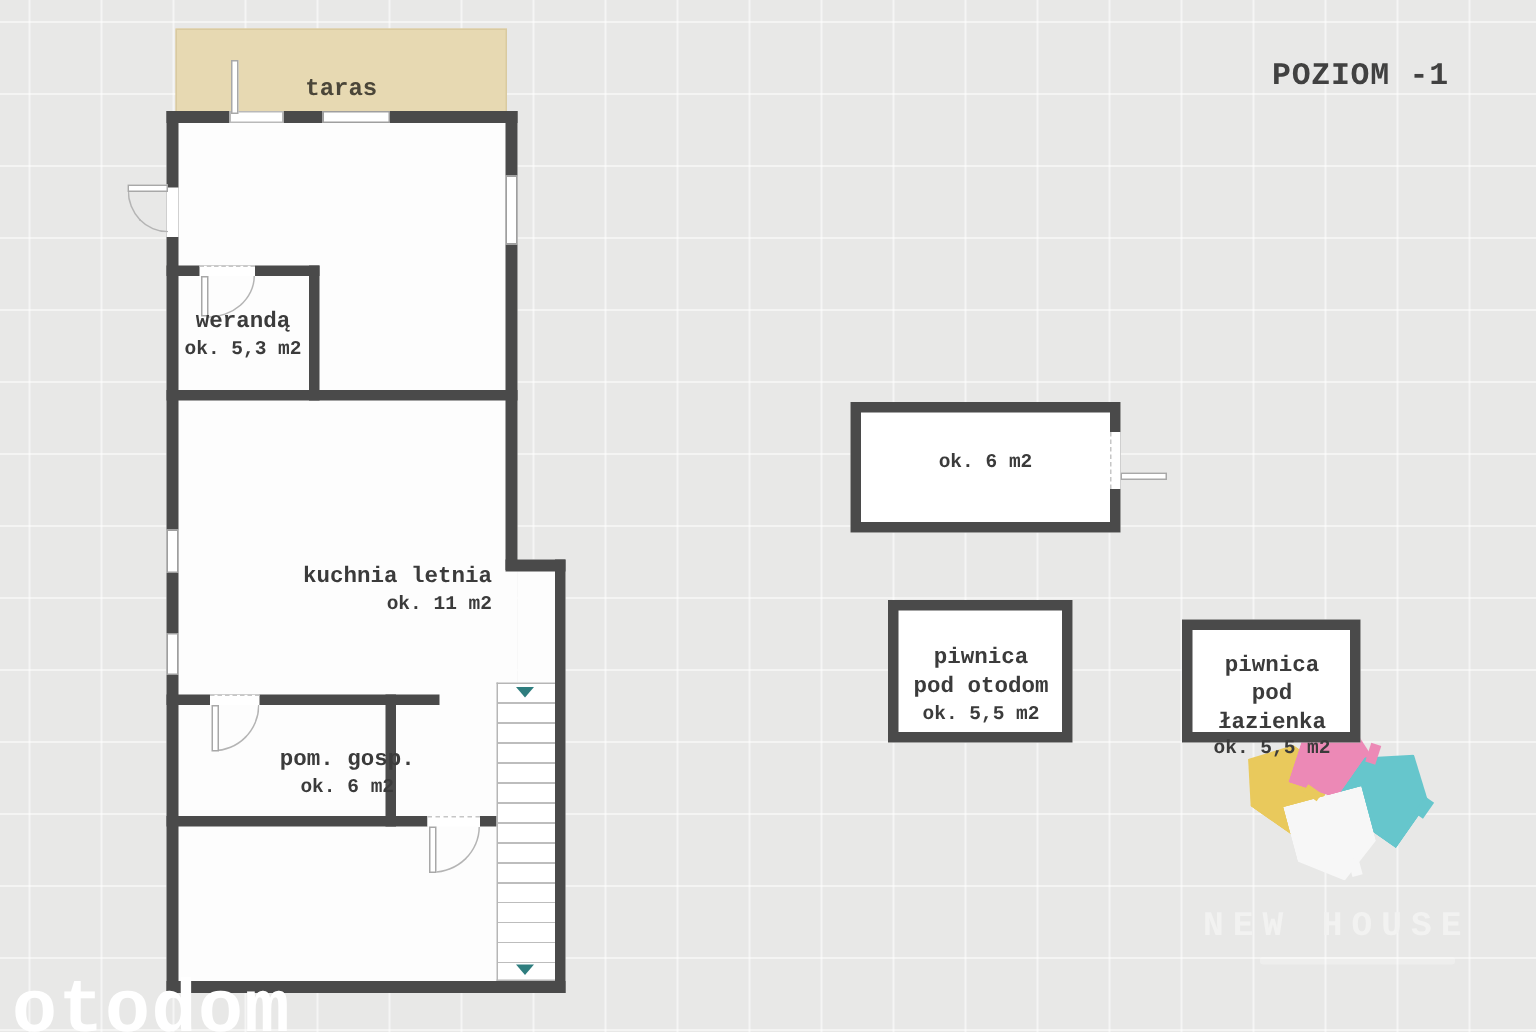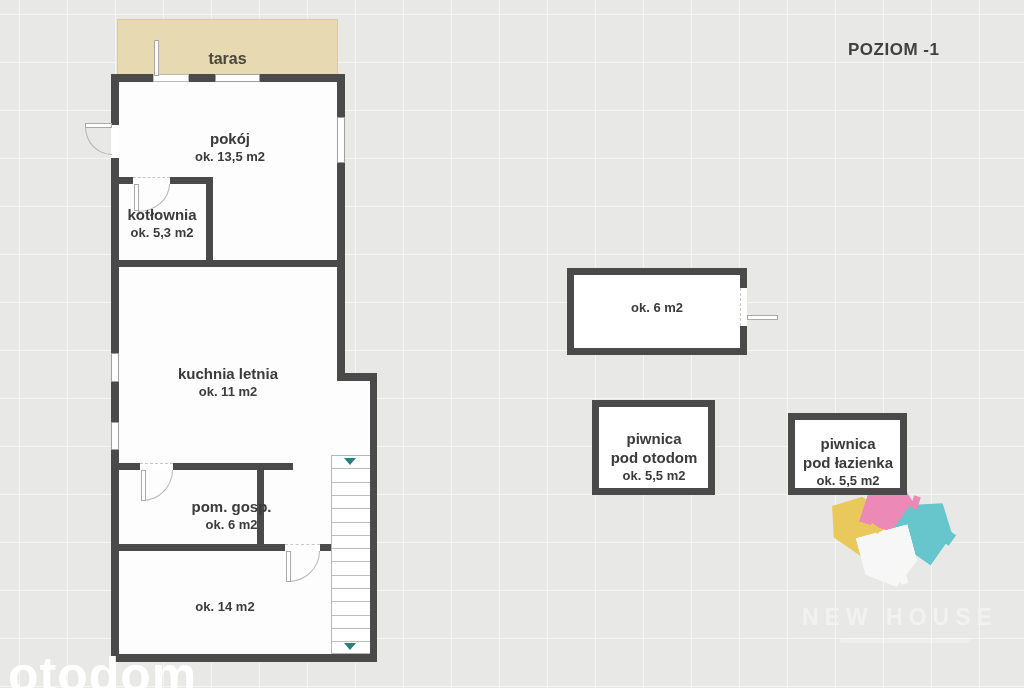--- a/index.html
+++ b/index.html
@@ -3,21 +3,21 @@
 <meta charset="utf-8">
 <style>
   html,body{margin:0;padding:0;background:#e8e8e7;}
   #plan{
     position:relative;width:1024px;height:688px;overflow:hidden;
     background-color:var(--bg,#e8e8e7);
     background-image:
       linear-gradient(to right, rgba(255,255,255,.55) 1.5px, transparent 1.5px),
       linear-gradient(to bottom, rgba(255,255,255,.5) 1.5px, transparent 1.5px);
     background-size:48px 48px;background-position:19px 14px;
-    font-family:Liberation Sans, sans-serif;
+    font-family:Liberation Mono, monospace;
   }
   .fill{position:absolute;background:var(--room-fill,#fdfdfd);}
   .wall{position:absolute;background:var(--wall,#4a4a4a);z-index:3;}
   .window{position:absolute;background:#fff;border:1px solid #9f9f9f;box-sizing:border-box;z-index:4;}
   .door-gap{position:absolute;background:#fff;box-sizing:border-box;z-index:4;}
   .dash-top{border-top:1px dashed #c6c6c6;}
   .dash-left{border-left:1px dashed #c6c6c6;}
   .door-leaf{position:absolute;background:#fff;border:1px solid #a8a8a8;box-sizing:border-box;z-index:5;}
   .door-arc{position:absolute;box-sizing:border-box;background:transparent;z-index:4;}
   .arc-br{border-right:1.5px solid #b4b4b4;border-bottom:1.5px solid #b4b4b4;border-bottom-right-radius:100% 100%;}
@@ -27,21 +27,21 @@
   .room-area{font-size:13px;}
   .outbox{position:absolute;background:#fff;border:7px solid var(--wall,#4a4a4a);box-sizing:border-box;z-index:2;}
   .stairs{
     position:absolute;background:#fff;border:1px solid #b6b6b6;border-right:none;box-sizing:border-box;z-index:3;
     background-image:repeating-linear-gradient(to bottom, transparent 0px, transparent 12.3px, #bdbdbd 12.3px, #bdbdbd 13.3px);
   }
   .arrow-down{position:absolute;width:0;height:0;border-left:6px solid transparent;border-right:6px solid transparent;
     border-top:7px solid var(--stairs-arrow,#2e7d7e);z-index:5;}
   .terrace{position:absolute;background:var(--taras-fill,#e7d9b2);border:1px solid #d9caa0;box-sizing:border-box;z-index:1;}
   .terrace-label{position:absolute;width:100%;text-align:center;top:30px;font-size:16px;font-weight:bold;color:#4b4639;}
-  .level-label{position:absolute;font-size:17px;font-weight:bold;color:#414141;z-index:6;letter-spacing:.5px;}
+  .level-label{position:absolute;font-size:21px;font-weight:bold;color:#414141;z-index:6;letter-spacing:.5px;}
   .house{position:absolute;clip-path:polygon(50% 0%,100% 35%,100% 100%,0% 100%,0% 35%);z-index:1;}
   .chimney{position:absolute;z-index:1;}
   .logo-text{position:absolute;font-size:23px;font-weight:bold;letter-spacing:6px;color:var(--logo-text,#f2f2f1);z-index:1;white-space:nowrap;}
   .logo-tagline{position:absolute;height:5px;background:rgba(255,255,255,.28);z-index:1;border-radius:2px;}
   .watermark{position:absolute;font-size:50px;font-weight:bold;color:var(--watermark,#ffffff);z-index:10;letter-spacing:1px;white-space:nowrap;}
 </style>
 </head>
 <body>
 
 <div id="plan">
@@ -95,38 +95,33 @@
   <div class="arrow-down" style="left:344px;top:458px;"></div>
   <div class="arrow-down" style="left:344px;top:643px;"></div>
 
   <div class="outbox" style="left:567px;top:268px;width:180px;height:87px;"></div>
   <div class="door-gap dash-left" style="left:740px;top:288px;width:7px;height:38px;"></div>
   <div class="door-leaf" style="left:747px;top:315px;width:31px;height:5px;"></div>
 
   <div class="outbox" style="left:592px;top:400px;width:123px;height:95px;"></div>
   <div class="outbox" style="left:788px;top:413px;width:119px;height:82px;"></div>
 
-  <div class="label" style="left:140px;top:130px;width:180px;">
-    <div class="room-name">pokój</div>
-    <div class="room-area">ok. 13,5 m2</div>
-  </div>
   <div class="label" style="left:115px;top:206px;width:94px;">
-    <div class="room-name">kotłownia</div>
+    <div class="room-name">werandą</div>
     <div class="room-area">ok. 5,3 m2</div>
   </div>
-  <div class="label" style="left:128px;top:365px;width:200px;">
+  <div class="label" style="left:128px;top:376px;width:200px;text-align:right;">
     <div class="room-name">kuchnia letnia</div>
     <div class="room-area">ok. 11 m2</div>
   </div>
   <div class="label" style="left:119px;top:498px;width:145px;margin-left:40px;">
     <div class="room-name">pom. gosp.</div>
     <div class="room-area">ok. 6 m2</div>
   </div>
   <div class="label" style="left:130px;top:599px;width:190px;">
-    <div class="room-area">ok. 14 m2</div>
   </div>
   <div class="label" style="left:574px;top:300px;width:166px;">
     <div class="room-area">ok. 6 m2</div>
   </div>
   <div class="label" style="left:599px;top:430px;width:110px;">
     <div class="room-name">piwnica</div>
     <div class="room-name">pod otodom</div>
     <div class="room-area">ok. 5,5 m2</div>
   </div>
   <div class="label" style="left:795px;top:435px;width:106px;">

